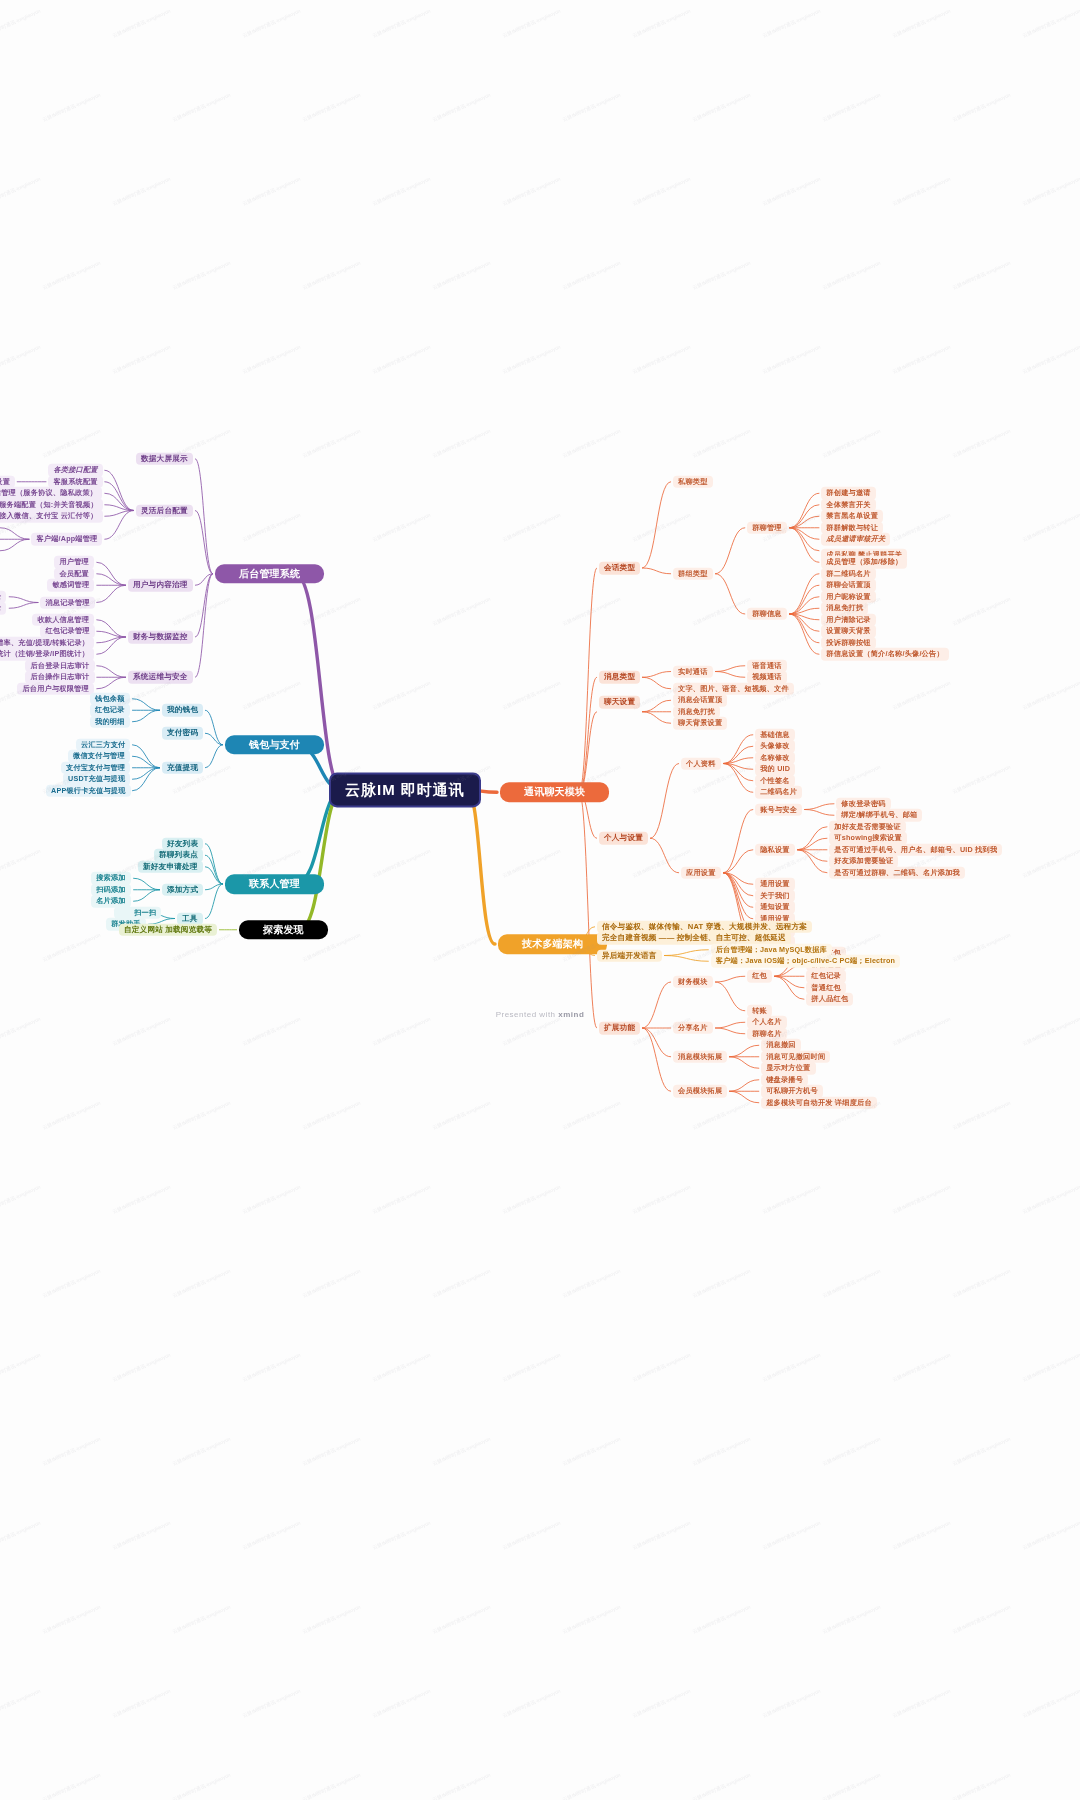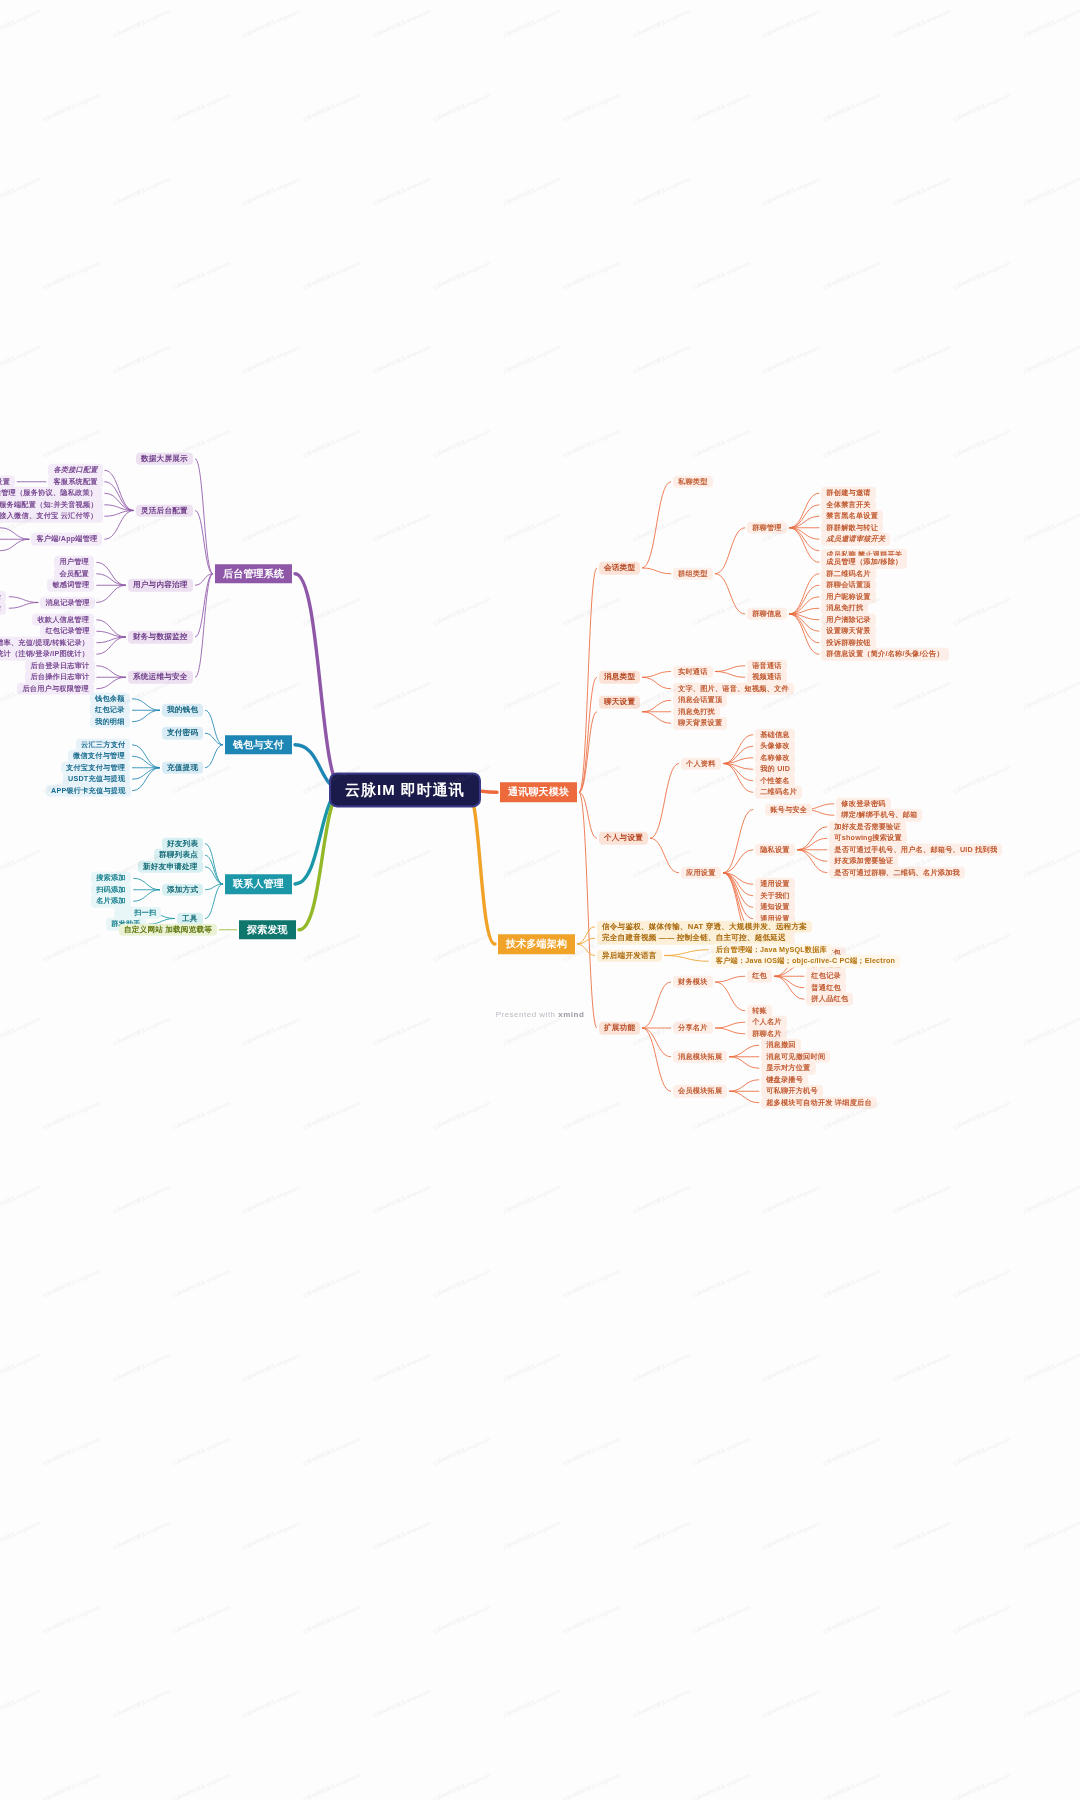--- a/index.html
+++ b/index.html
@@ -20,38 +20,38 @@
     line-height:1.15;
     transform:translateY(-50%);
     letter-spacing:.2px;
   }
   .node.root{
     font-size:15px;font-weight:bold;color:#ffffff;
     background:#1b1b4b;border:2px solid #3a3a8c;border-radius:8px;
     padding:7px 14px;letter-spacing:1px;
   }
   .node.main{
-    font-size:10px;font-weight:bold;color:#ffffff;border-radius:0;padding:4px 8px;
+    font-size:10px;font-weight:bold;color:#ffffff;border-radius:9px;padding:4px 24px;
   }
   .node.sub{font-weight:bold;font-size:7.6px;}
   .node.leaf{font-weight:bold;}
   
   .c-orange .node.main{background:#ec6a3c;}
   .c-orange .node.sub{background:#fbe3d8;color:#b54722;}
   .c-orange .node.leaf{background:#fdeee7;color:#c05a30;}
   .c-purple .node.main{background:#8e57a8;}
   .c-purple .node.sub{background:#ece0f1;color:#6f3f89;}
   .c-purple .node.leaf{background:#f3ebf7;color:#7a4a93;}
   .c-blue .node.main{background:#1e86b4;}
   .c-blue .node.sub{background:#d9ecf5;color:#15637f;}
   .c-blue .node.leaf{background:#e8f3f9;color:#1a6d8f;}
   .c-teal .node.main{background:#1b97a8;}
   .c-teal .node.sub{background:#d9f0f2;color:#136b77;}
   .c-teal .node.leaf{background:#e9f6f7;color:#17808e;}
-  .c-green .node.main{background:#0f766e;text-align:right;}
+  .c-green .node.main{background:#000000;text-align:right;}
   .c-green .node.sub{background:#eaf1d4;color:#61780f;}
   .c-amber .node.main{background:#f0a229;}
   .c-amber .node.sub{background:#fdf0d9;color:#a9690c;}
   .c-amber .node.leaf{background:#fef6e8;color:#b4740f;}
   .watermark{
     position:absolute;color:rgba(150,150,160,.16);
     font-size:5px;transform:rotate(-24deg);white-space:nowrap;pointer-events:none;
     font-family:"Liberation Sans",sans-serif;
   }
   #footer{
@@ -234,21 +234,21 @@
         <div class="node leaf" style="top: 723.25px; left: 673.04px;">聊天背景设置</div>
         <div class="node sub" style="top: 838.25px; left: 599px;">个人与设置</div>
         <div class="node leaf" style="top: 763.5px; left: 681.04px;">个人资料</div>
         <div class="node leaf" style="top: 734.75px; left: 755.2px;">基础信息</div>
         <div class="node leaf" style="top: 746.25px; left: 755.2px;">头像修改</div>
         <div class="node leaf" style="top: 757.75px; left: 755.2px;">名称修改</div>
         <div class="node leaf" style="top: 769.25px; left: 755.2px;">我的 UID</div>
         <div class="node leaf" style="top: 780.75px; left: 755.2px;">个性签名</div>
         <div class="node leaf" style="top: 792.25px; left: 755.2px;">二维码名片</div>
         <div class="node leaf" style="top: 872.75px; left: 681.04px;">应用设置</div>
-        <div class="node leaf" style="top: 809.5px; left: 755.2px; margin-left: 10px;">账号与安全</div>
+        <div class="node leaf" style="top: 809.5px; left: 755.2px;">账号与安全</div>
         <div class="node leaf" style="top: 803.75px; left: 836.36px;">修改登录密码</div>
         <div class="node leaf" style="top: 815.25px; left: 836.36px;">绑定/解绑手机号、邮箱</div>
         <div class="node leaf" style="top: 849.75px; left: 755.2px;">隐私设置</div>
         <div class="node leaf" style="top: 826.75px; left: 829.36px;">加好友是否需要验证</div>
         <div class="node leaf" style="top: 838.25px; left: 829.36px;">可showing搜索设置</div>
         <div class="node leaf" style="top: 849.75px; left: 829.36px;">是否可通过手机号、用户名、邮箱号、UID 找到我</div>
         <div class="node leaf" style="top: 861.25px; left: 829.36px;">好友添加需要验证</div>
         <div class="node leaf" style="top: 872.75px; left: 829.36px;">是否可通过群聊、二维码、名片添加我</div>
         <div class="node leaf" style="top: 884.25px; left: 755.2px;">通用设置</div>
         <div class="node leaf" style="top: 895.75px; left: 755.2px;">关于我们</div>

